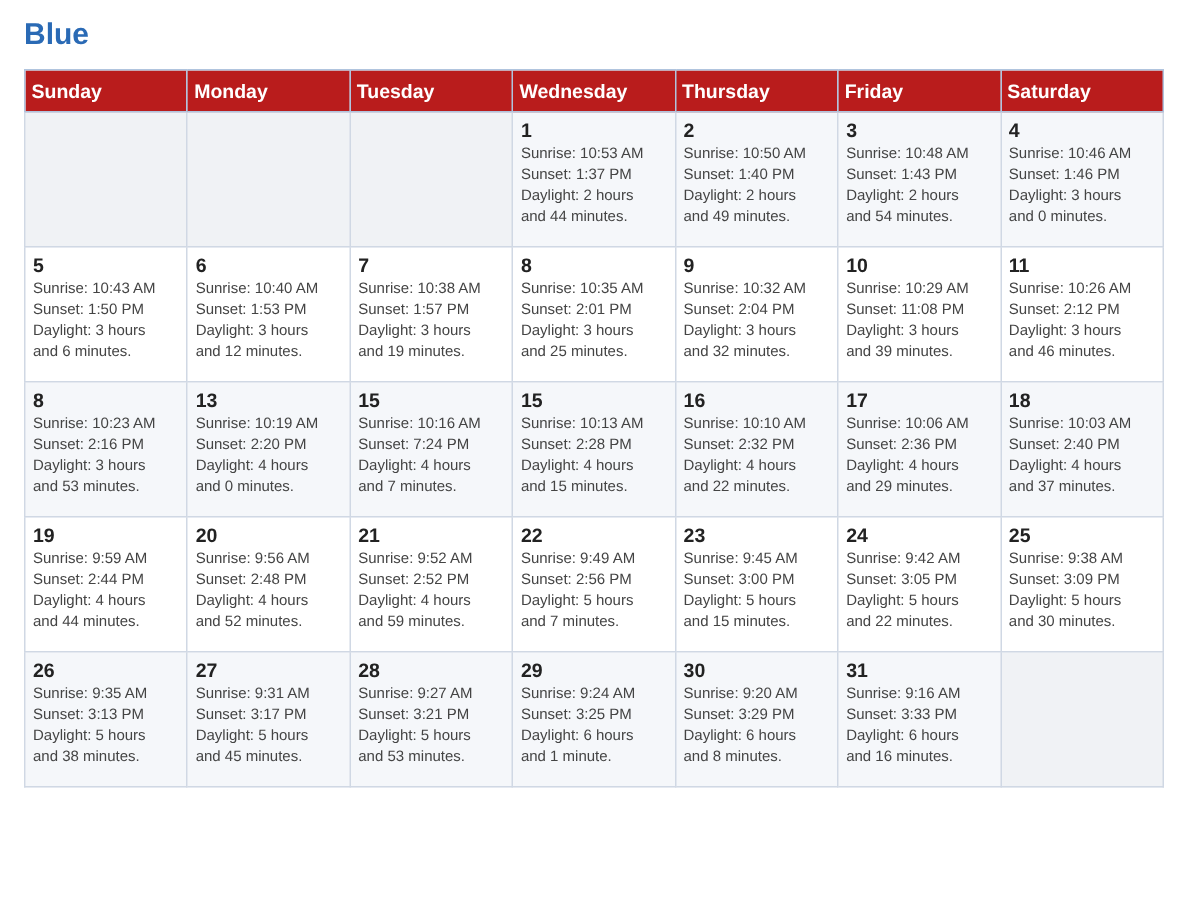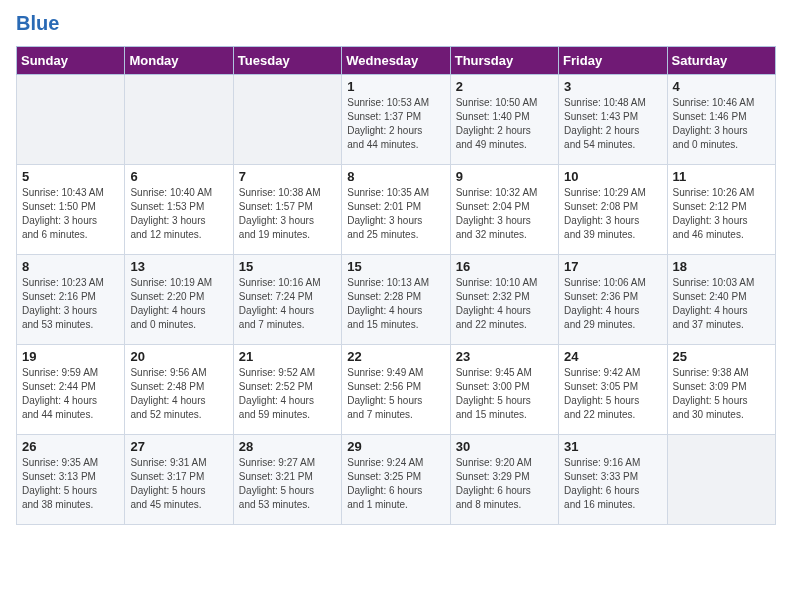--- a/index.html
+++ b/index.html
@@ -42,21 +42,21 @@
     .cal-subtitle {
       font-size: 15px;
       color: #555;
     }
     table {
       width: 100%;
       border-collapse: collapse;
       table-layout: fixed;
     }
     thead tr {
-      background: #701a75;
+      background: #b91c1c;
       color: #fff;
     }
     thead th {
       padding: 6px 4px;
       font-size: 13px;
       font-weight: bold;
       text-align: left;
       border: 1px solid #b0c4de;
     }
     tbody tr {
@@ -183,21 +183,21 @@
         <td>
           <span class="day-num">9</span>
           <div class="day-detail" style="white-space: pre-line;">Sunrise: 10:32 AM
 Sunset: 2:04 PM
 Daylight: 3 hours
 and 32 minutes.</div>
         </td>
         <td>
           <span class="day-num">10</span>
           <div class="day-detail" style="white-space: pre-line;">Sunrise: 10:29 AM
-Sunset: 2:08 PM
+Sunset: 11:08 PM
 Daylight: 3 hours
 and 39 minutes.</div>
         </td>
         <td>
           <span class="day-num">11</span>
           <div class="day-detail" style="white-space: pre-line;">Sunrise: 10:26 AM
 Sunset: 2:12 PM
 Daylight: 3 hours
 and 46 minutes.</div>
         </td>

